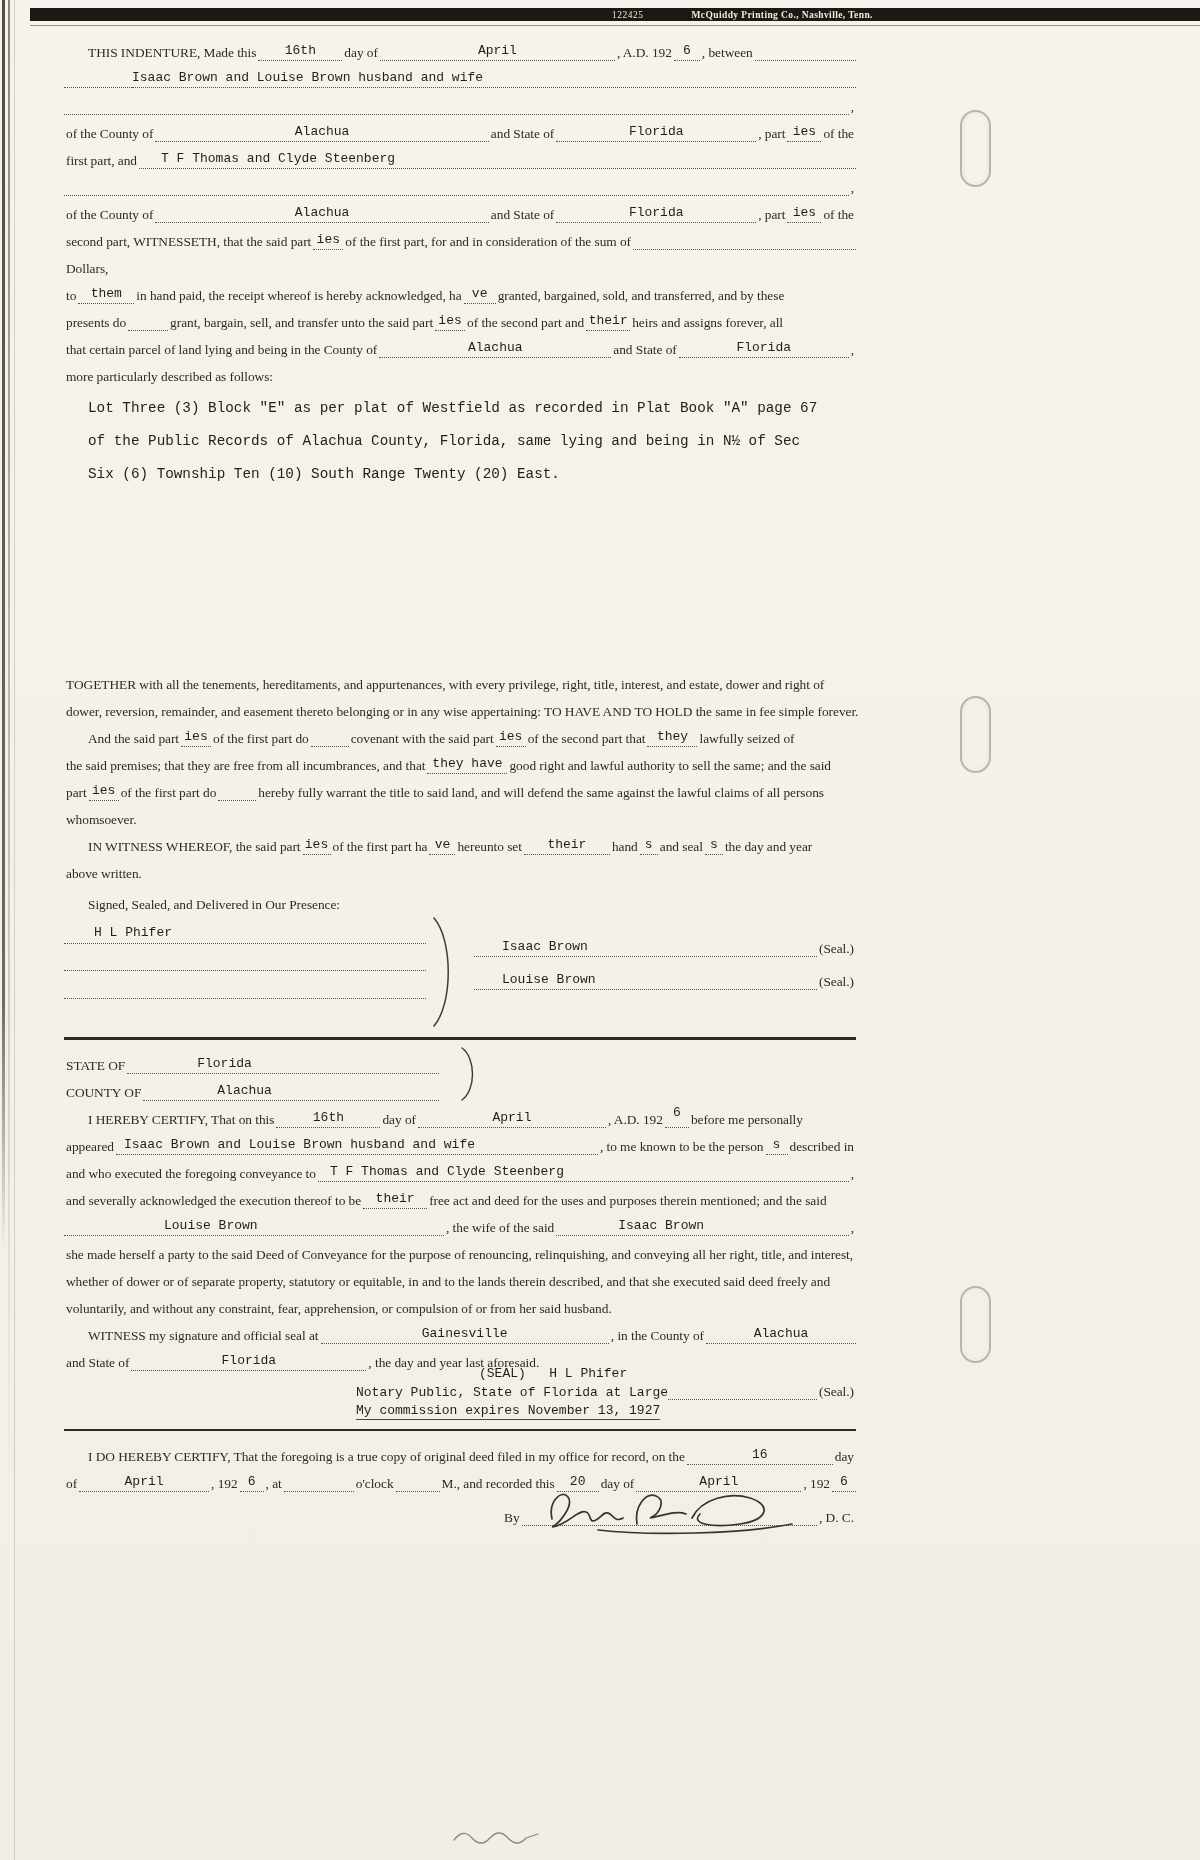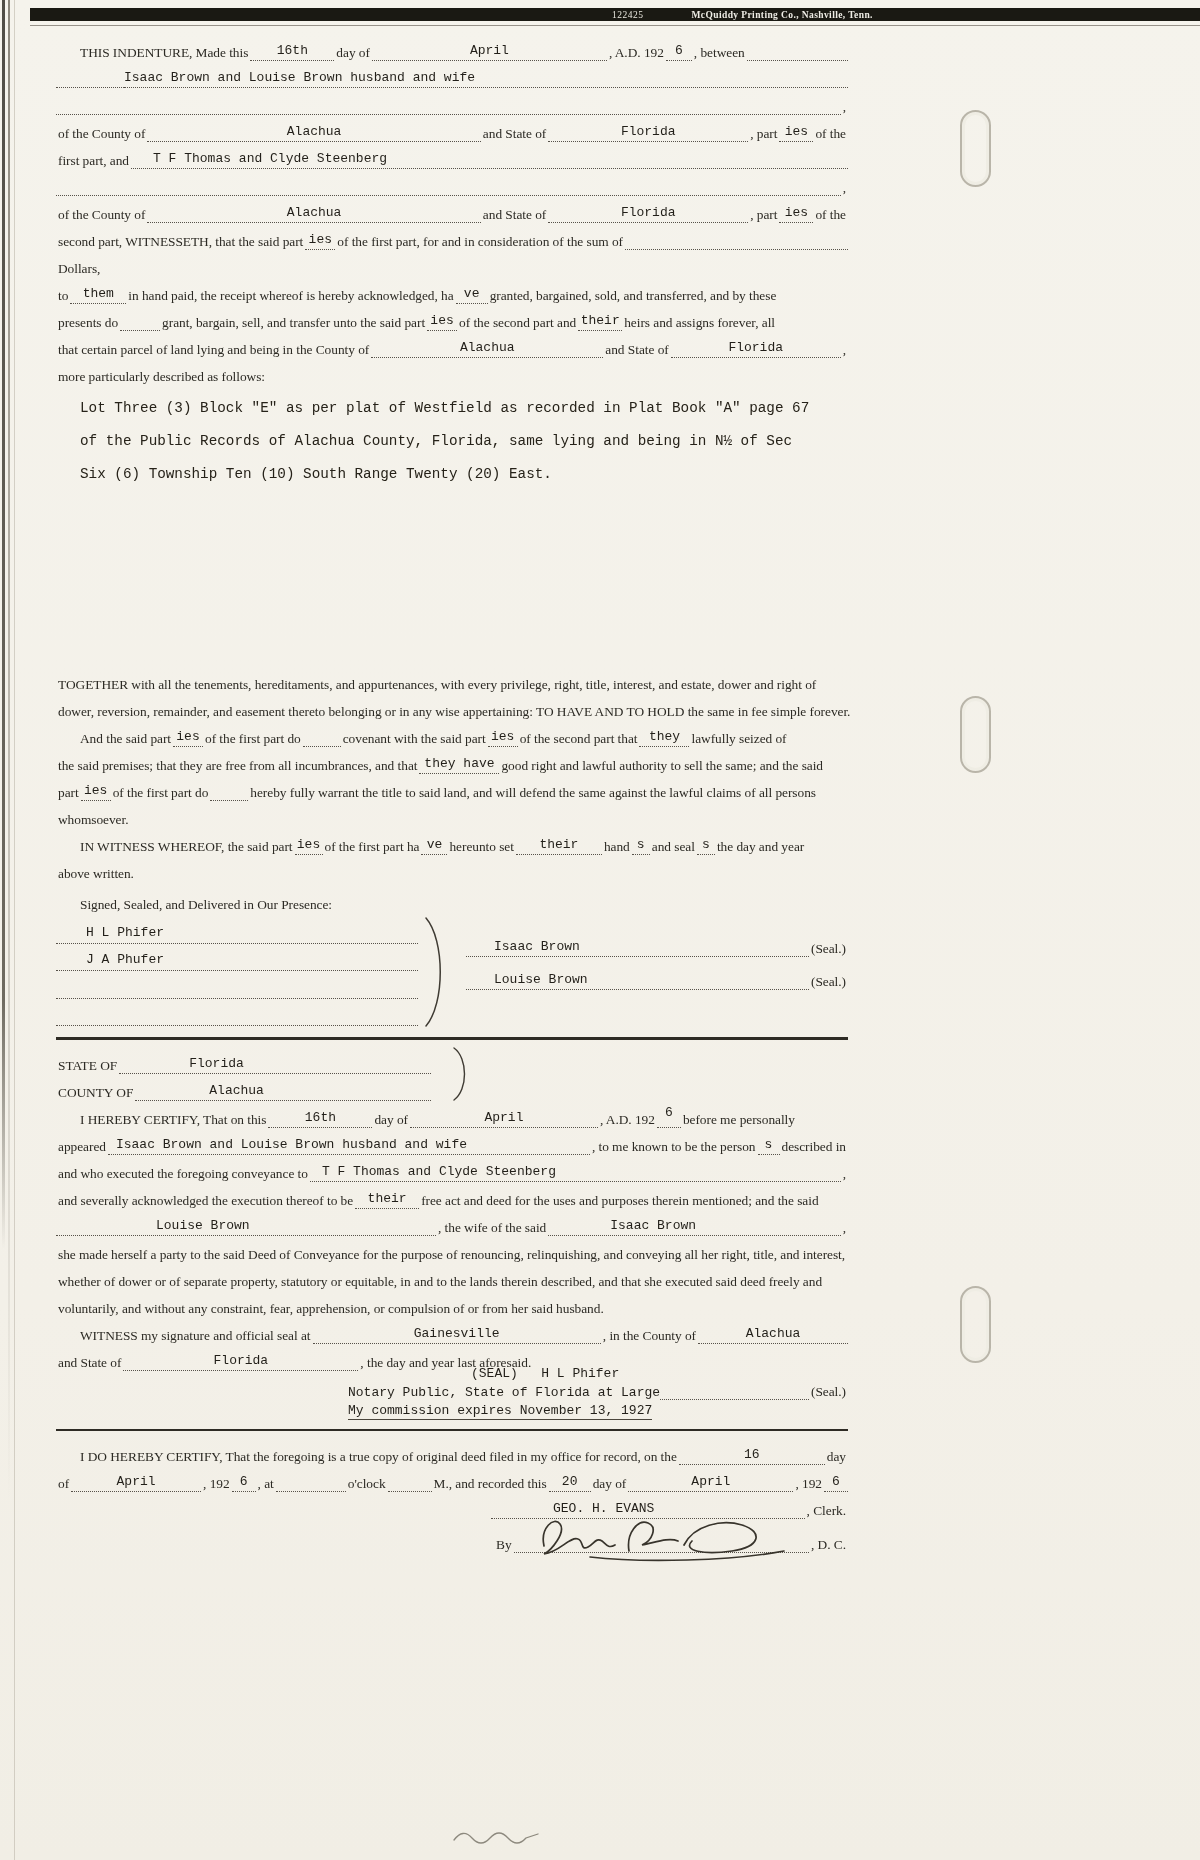--- a/index.html
+++ b/index.html
@@ -10,21 +10,21 @@
   .topbar .num{margin-left:582px;font-size:9.5px;color:#e9e7df;letter-spacing:.5px;white-space:pre;text-align:center;}
   .topbar .co{margin-left:16px;font-size:9.5px;color:#efede6;font-weight:bold;letter-spacing:.4px;white-space:pre;padding-left:32px;}
   .topline{position:absolute;left:30px;top:25px;width:1170px;height:1px;background:#97928a;}
 
   .edge-a{position:absolute;left:2px;top:0;width:3px;height:1250px;background:linear-gradient(#504d46,#6e6a60 80%,rgba(110,106,96,0));}
   .edge-b{position:absolute;left:8px;top:0;width:2px;height:1500px;background:linear-gradient(#8a857a,rgba(170,165,152,0));}
   .edge-c{position:absolute;left:14px;top:0;width:1px;height:1860px;background:#b8b3a6;opacity:.55;}
 
   .hole{position:absolute;left:960px;width:31px;height:77px;border:2px solid #b9b5a9;border-radius:16px;box-shadow:inset 0 0 0 3px #efede4;}
 
-  .content{position:absolute;left:56px;top:34px;width:792px;}
+  .content{position:absolute;left:64px;top:34px;width:792px;}
   .line{display:flex;align-items:flex-end;height:27px;white-space:pre;}
   .ind::before{content:"";flex:0 0 22px;}
   .p{font-size:13.4px;letter-spacing:-.05px;padding:0 2px;white-space:pre;}
   .bl{border-bottom:1.3px dotted #57524a;min-width:10px;height:17px;display:flex;align-items:flex-end;justify-content:center;}
   .bl .ty{margin-bottom:2px;}
   .f{flex:1 1 auto;}
   .tl{justify-content:flex-start;}
   .ty{font-family:"Liberation Mono","DejaVu Sans Mono",monospace;font-size:13px;color:#221f19;position:relative;white-space:pre;}
 
   .desc{margin:7px 0 0 24px;}
@@ -205,23 +205,20 @@
     <span class="bl" style="width:18px"><span class="ty">s</span></span>
     <span class="p">the day and year</span>
   </div>
   <div class="line"><span class="p">above written.</span></div>
 
   <div class="line ind" style="margin-top:4px"><span class="p">Signed, Sealed, and Delivered in Our Presence:</span></div>
   <div class="sigwrap">
     <div class="sigleft">
       <div class="sigline">
           <span class="ty">H L Phifer</span>
-        </div>
-      <div class="sigline">
-          <span class="ty">J A Phufer</span>
         </div>
       <div class="sigline"></div>
       <div class="sigline"></div>
     </div>
     <div class="bracebox">
       <svg width="24" height="112" viewBox="0 0 24 112">
           <path d="M3 2 C 22 24, 22 88, 3 110" fill="none" stroke="#3f3b33" stroke-width="1.5" stroke-linecap="round"></path>
         </svg>
     </div>
     <div class="sigright">
@@ -336,24 +333,20 @@
     <span class="bl" style="width:70px"></span>
     <span class="p">o'clock</span>
     <span class="bl" style="width:44px"></span>
     <span class="p">M., and recorded this</span>
     <span class="bl" style="width:42px"><span class="ty">20</span></span>
     <span class="p">day of</span>
     <span class="bl f" style="min-width:90px"><span class="ty">April</span></span>
     <span class="p">, 192</span>
     <span class="bl" style="width:24px"><span class="ty">6</span></span>
   </div>
-  <div class="line clerkrow">
-    <span class="bl f tl" style="padding-left:62px"><span class="ty">GEO. H. EVANS</span></span>
-    <span class="p">, Clerk.</span>
-  </div>
   <div class="line byrow">
     <span class="p">By</span>
     <span class="bl f sigspot">
       <svg width="260" height="54" viewBox="0 0 260 54">
         <g fill="none" stroke="#38342c" stroke-width="1.7" stroke-linecap="round">
           <path d="M12 38 C 8 20, 22 8, 28 16 C 34 24, 20 42, 12 46 C 28 44, 38 28, 46 31 C 52 33, 48 43, 56 39 C 62 36, 64 29, 70 33 C 74 36, 76 41, 83 37"></path>
           <path d="M97 43 C 94 25, 106 11, 116 15 C 126 19, 120 33, 110 37 C 122 35, 136 29, 146 33"></path>
           <path d="M152 37 C 162 17, 190 11, 210 17 C 232 24, 228 39, 200 43 C 172 47, 150 43, 160 33"></path>
           <path d="M58 49 C 110 55, 200 53, 252 43"></path>
         </g>

